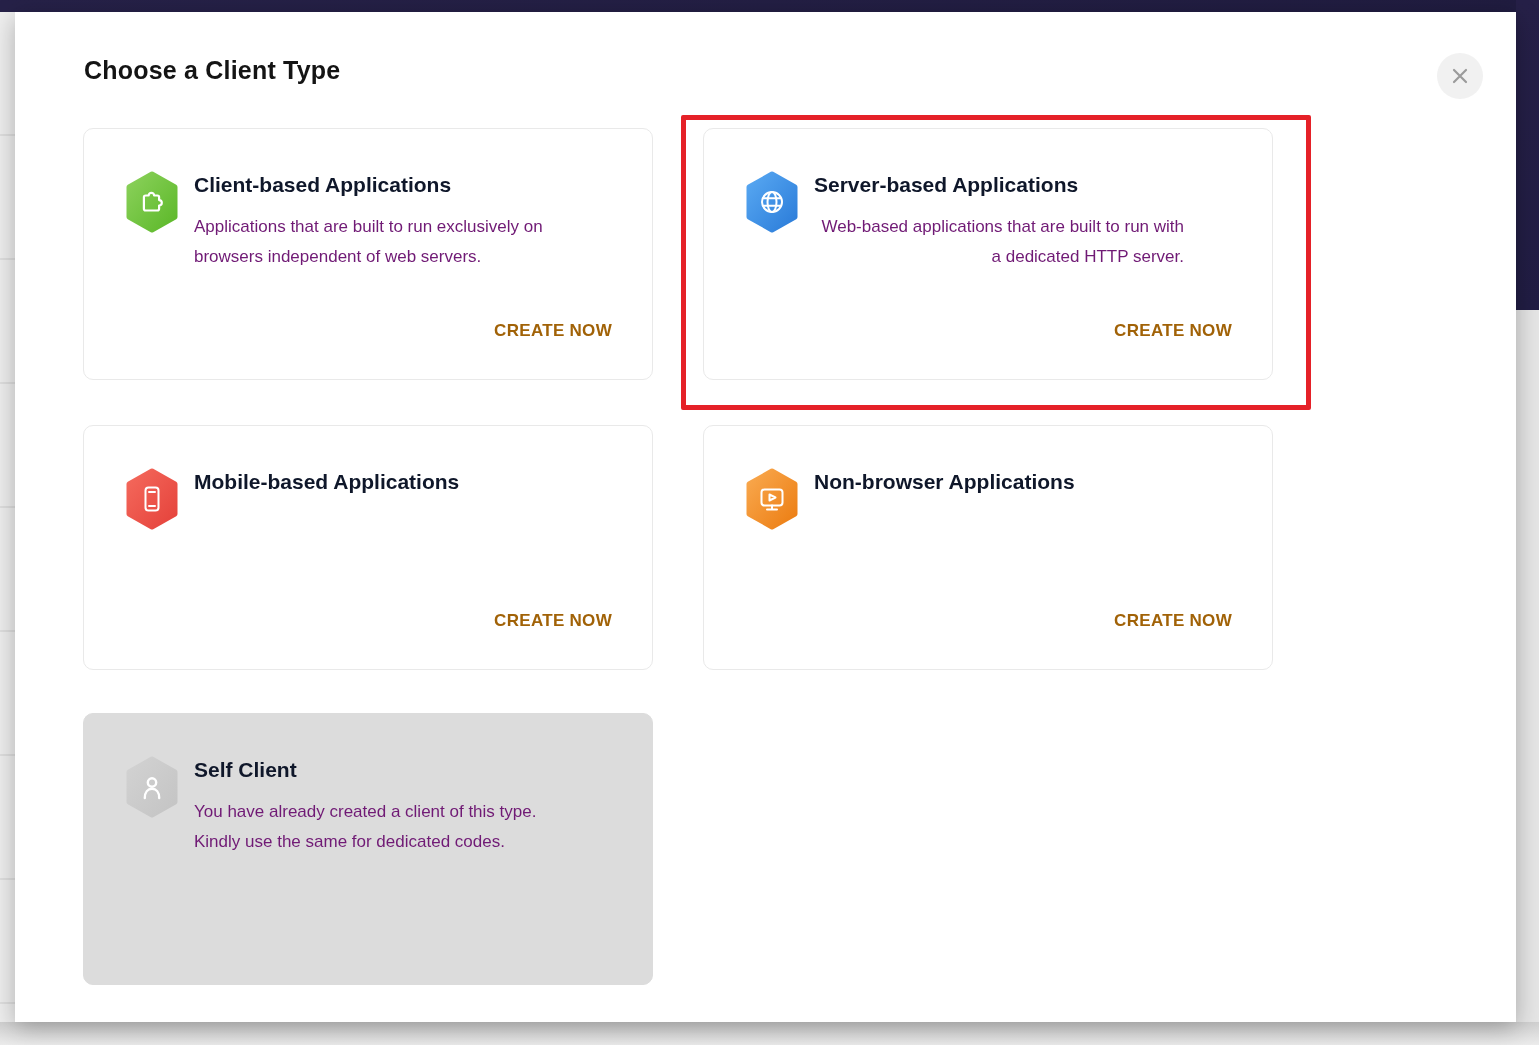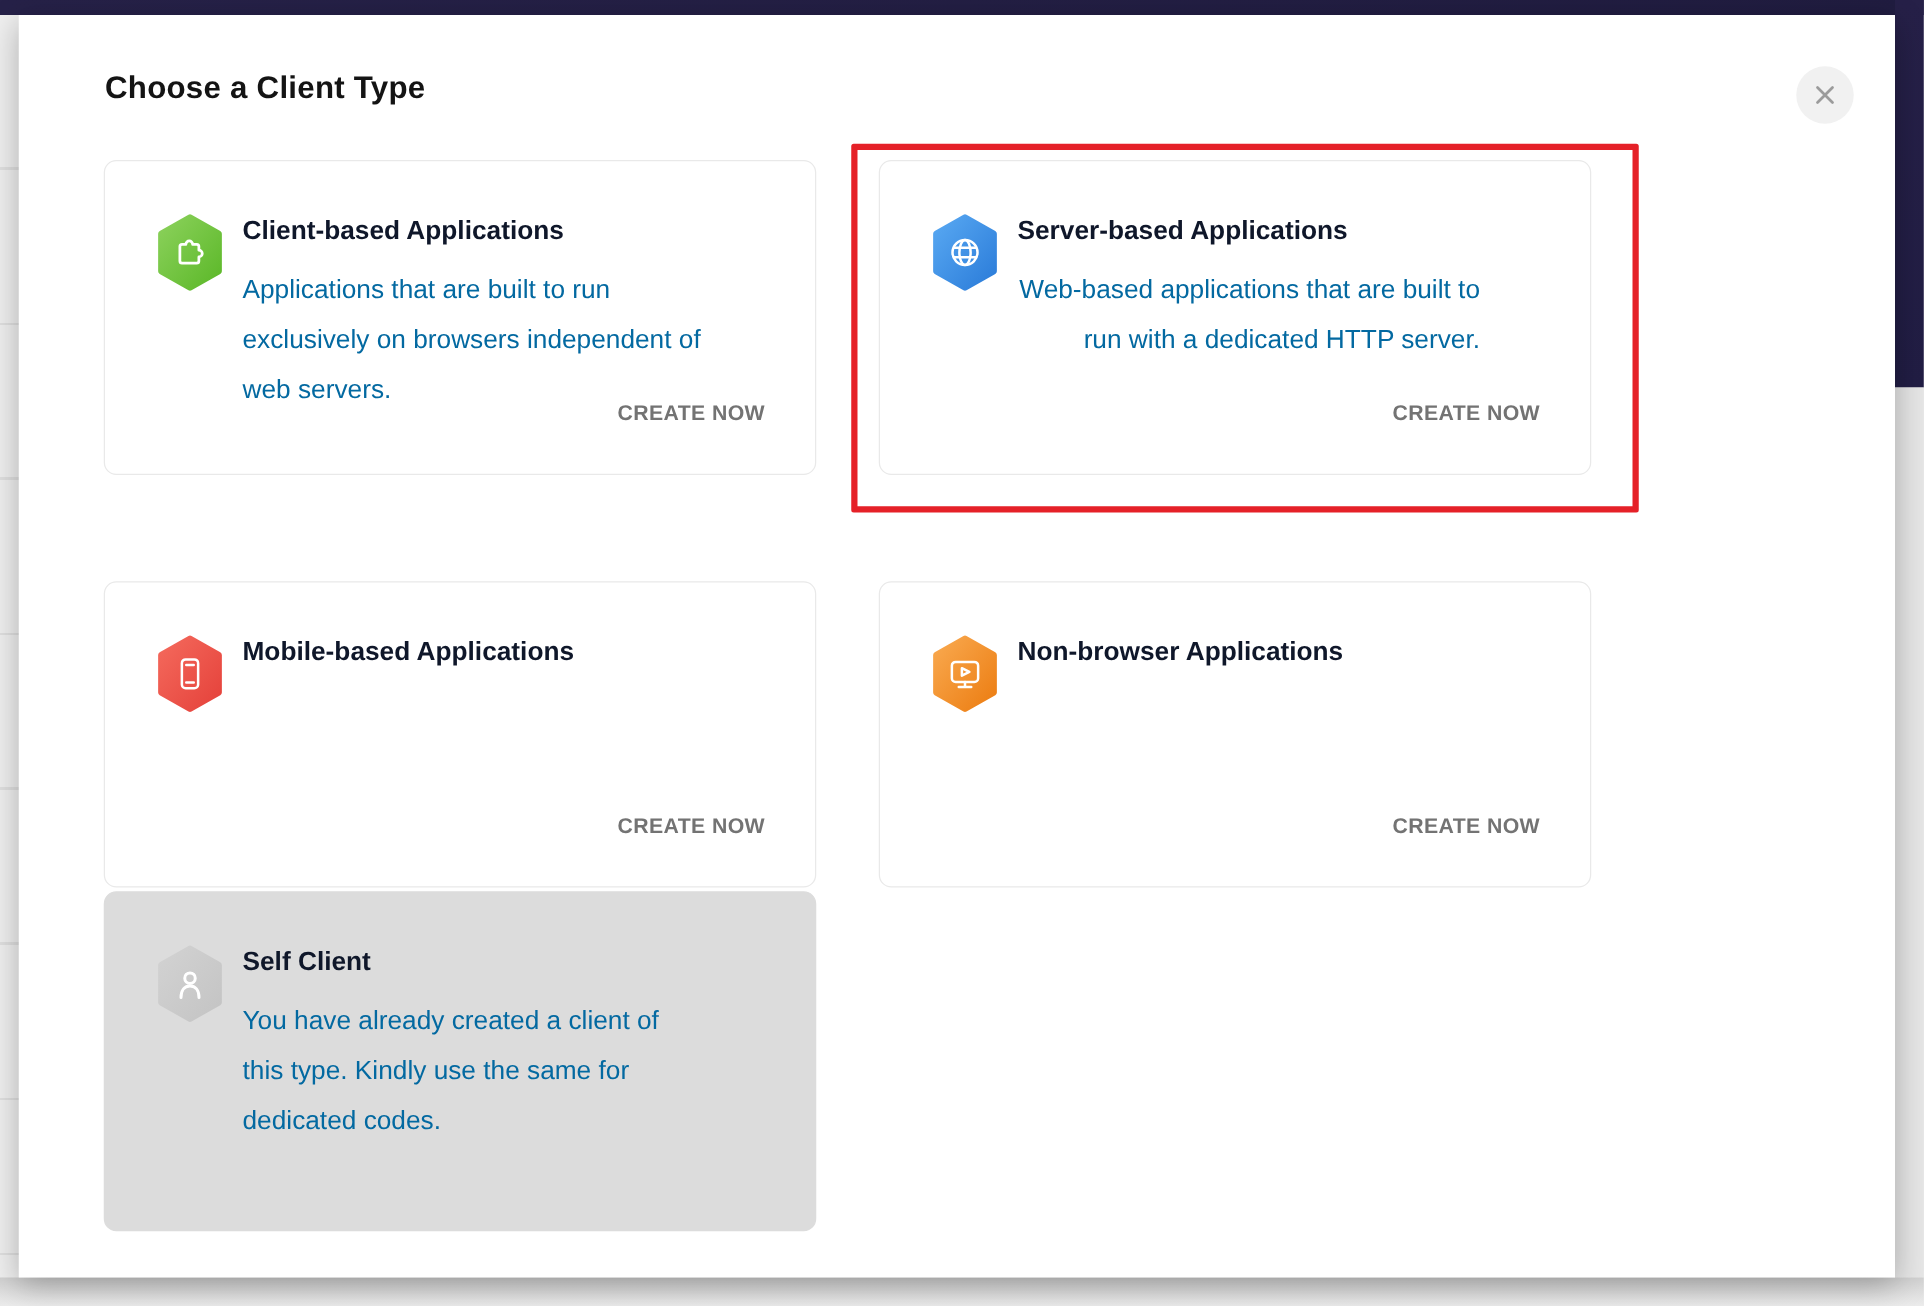--- a/index.html
+++ b/index.html
@@ -27,32 +27,32 @@
   .modal-title { position:absolute; left:69px; top:44px;
     font-size:25px; font-weight:bold; color:#141414; letter-spacing:.2px; }
   .close-btn { position:absolute; left:1422px; top:41px; width:46px; height:46px;
     border-radius:50%; background:#f1f1f1; border:none; cursor:pointer;
     display:flex; align-items:center; justify-content:center; }
 
   
   .card { position:absolute; width:570px; background:#fff;
     border:1px solid #e9e9e9; border-radius:10px; cursor:pointer; }
   .card.row1 { top:116px; height:252px; }
-  .card.row2 { top:413px; height:245px;margin-top:40px; }
+  .card.row2 { top:413px; height:245px; }
   .card.col1 { left:68px; }
   .card.col2 { left:688px;text-align:right; }
   .card.self { left:68px; top:701px; height:272px;
     background:#dcdcdc; border-color:#dcdcdc; cursor:default; }
   .card-icon { position:absolute; left:40px; top:42px; width:56px; height:62px; }
   .card-title { position:absolute; left:110px; top:44px;
     font-size:21px; font-weight:bold; color:#0f172a; }
   .card-desc { position:absolute; left:110px; top:83px; width:370px;
-    font-size:21px; line-height:40px; color:#0369a1; }
+    font-size:17px; line-height:30px; color:#701a75; }
   .card-action { position:absolute; right:40px; bottom:38px;
-    font-size:17px; font-weight:bold; color:#737373; letter-spacing:.3px; cursor:pointer; }
+    font-size:17px; font-weight:bold; color:#a16207; letter-spacing:.3px; cursor:pointer; }
 
   
   .highlight-box { position:absolute; left:666px; top:103px; width:630px; height:295px;
     border:5px solid #e52128; border-radius:2px; pointer-events:none; z-index:3; }
 
   svg { display:block; }
 </style>
 </head>
 <body>
 

